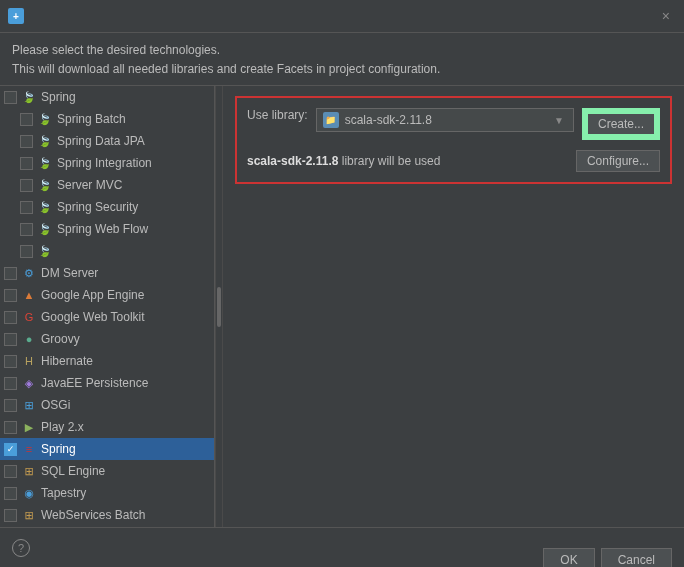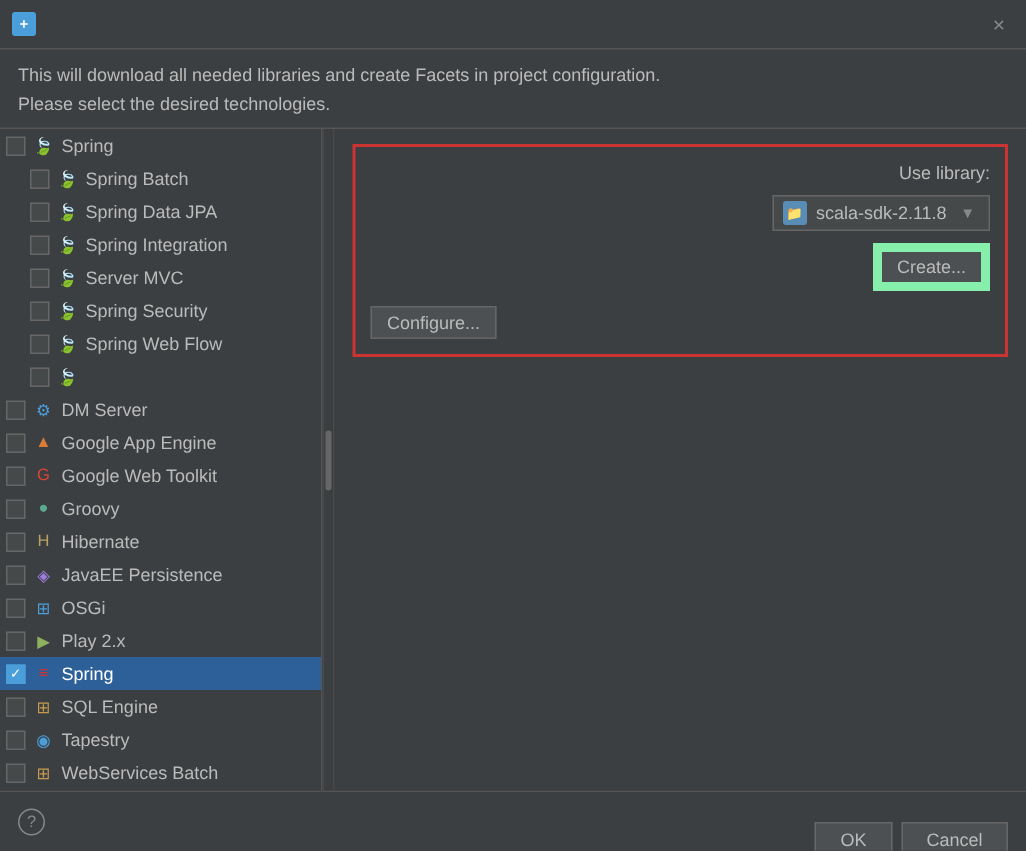--- a/index.html
+++ b/index.html
@@ -121,24 +121,23 @@
     }
 
     .right-panel-inner {
       border: 2px solid #cc3333;
       padding: 10px;
       background: #3c3f41;
     }
 
     .use-library-row {
       display: flex;
-      align-items: flex-end;
+      align-items: flex-start;
       gap: 8px;
       margin-bottom: 10px;
-      flex-direction: column;
     }
     .use-library-label {
       color: #bbbbbb;
       font-size: 12px;
       white-space: nowrap;
     }
     .library-dropdown {
       flex: 1;
       background: #45494a;
       border: 1px solid #666;
@@ -260,22 +259,22 @@
   </style>
 </head>
 <body>
 
 <div class="title-bar">
   <div class="title-bar-icon">+</div>
   <span class="title-bar-close">×</span>
 </div>
 
 <div class="description">
+  <div>Please select the desired technologies.</div>
   <div>This will download all needed libraries and create Facets in project configuration.</div>
-  <div>Please select the desired technologies.</div>
 </div>
 
 <div class="main-content">
   <div class="left-panel" id="left-panel">
 
   <div class="list-item" style="padding-left: 4px;">
         <div class="checkbox"></div>
         <div class="item-icon" style="color: rgb(106, 179, 90);">🍃</div>
         <span class="item-label">Spring</span>
       </div>
@@ -384,20 +383,23 @@
       <div class="use-library-row">
         <span class="use-library-label">Use library:</span>
         <div class="library-dropdown">
           <div class="library-dropdown-icon">📁</div>
           <span class="library-dropdown-text">scala-sdk-2.11.8</span>
           <span class="dropdown-arrow">▼</span>
         </div>
         <button class="create-button">Create...</button>
       </div>
       <div class="library-info-row">
+        <span class="library-info-text">
+          <strong>scala-sdk-2.11.8</strong><span> library will be used</span>
+        </span>
         <button class="configure-button">Configure...</button>
       </div>
     </div>
   </div>
 </div>
 
 <div class="bottom-bar">
   <div class="help-icon">?</div>
   <div class="bottom-buttons">
     <button class="btn-ok">OK</button>

